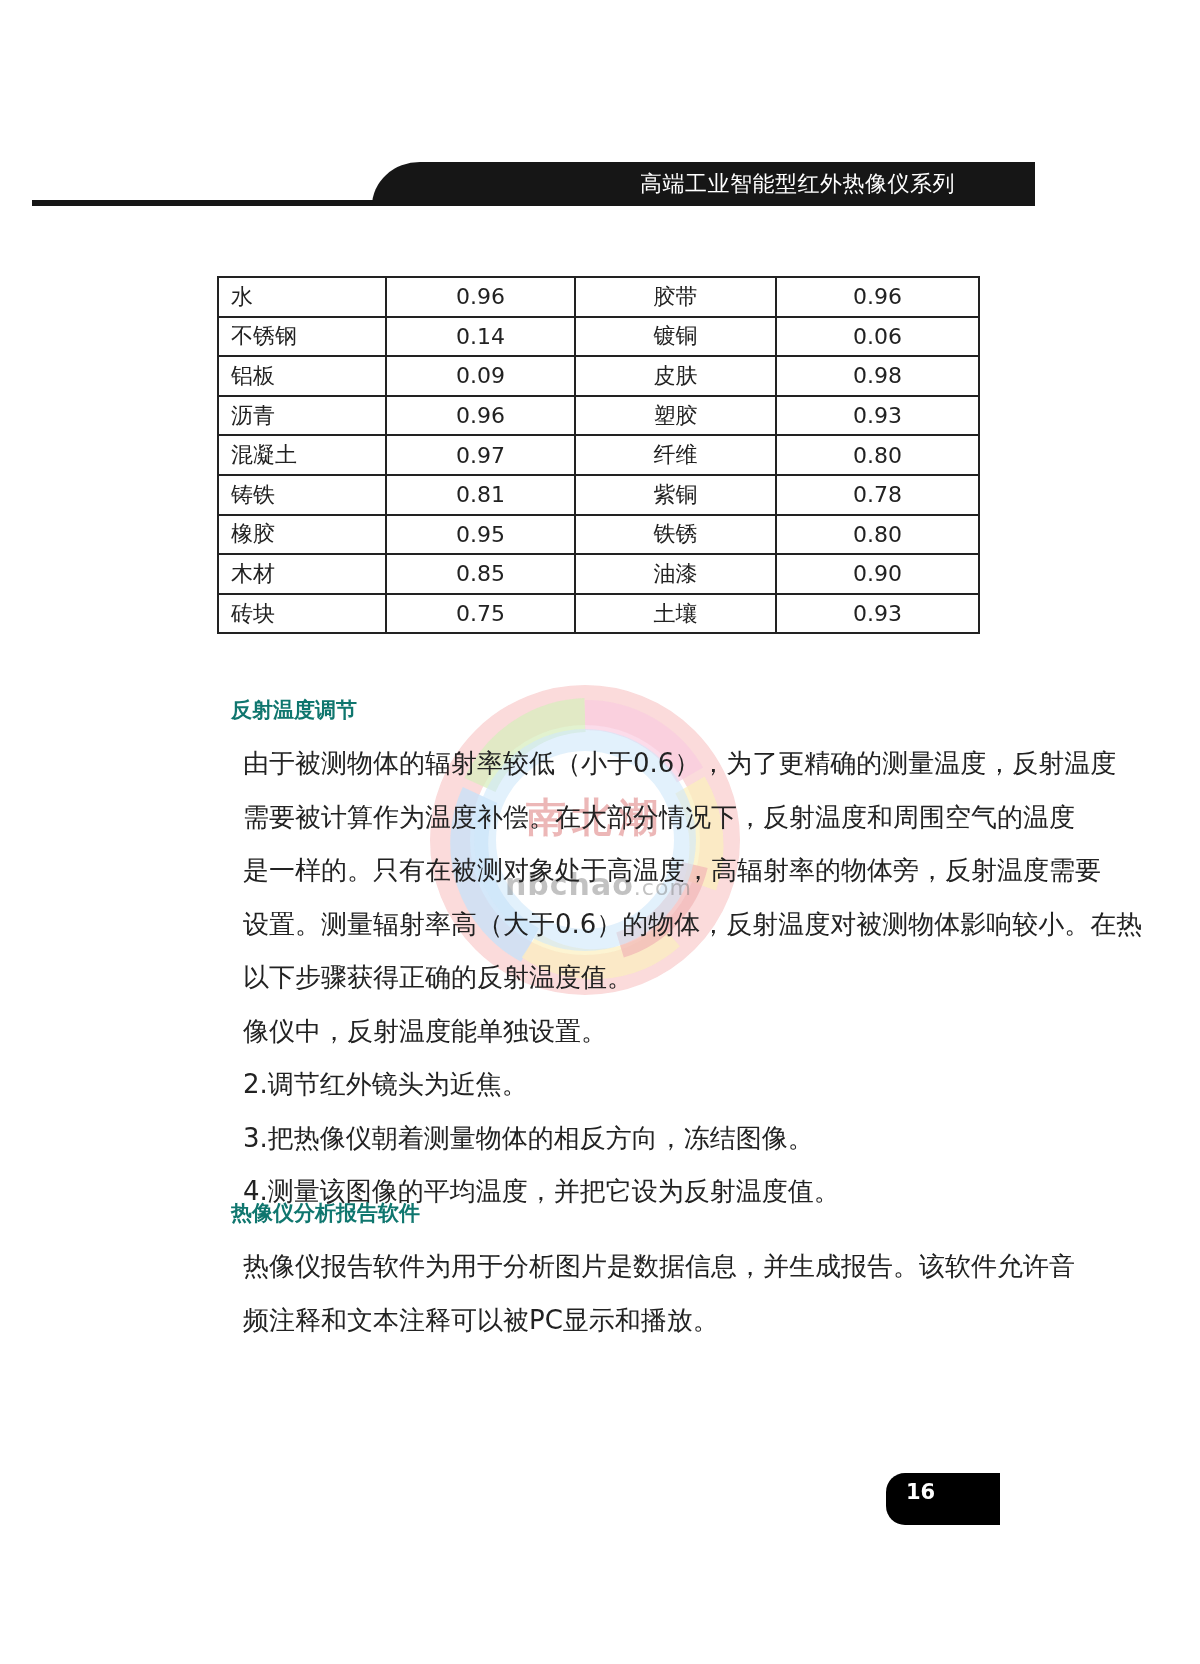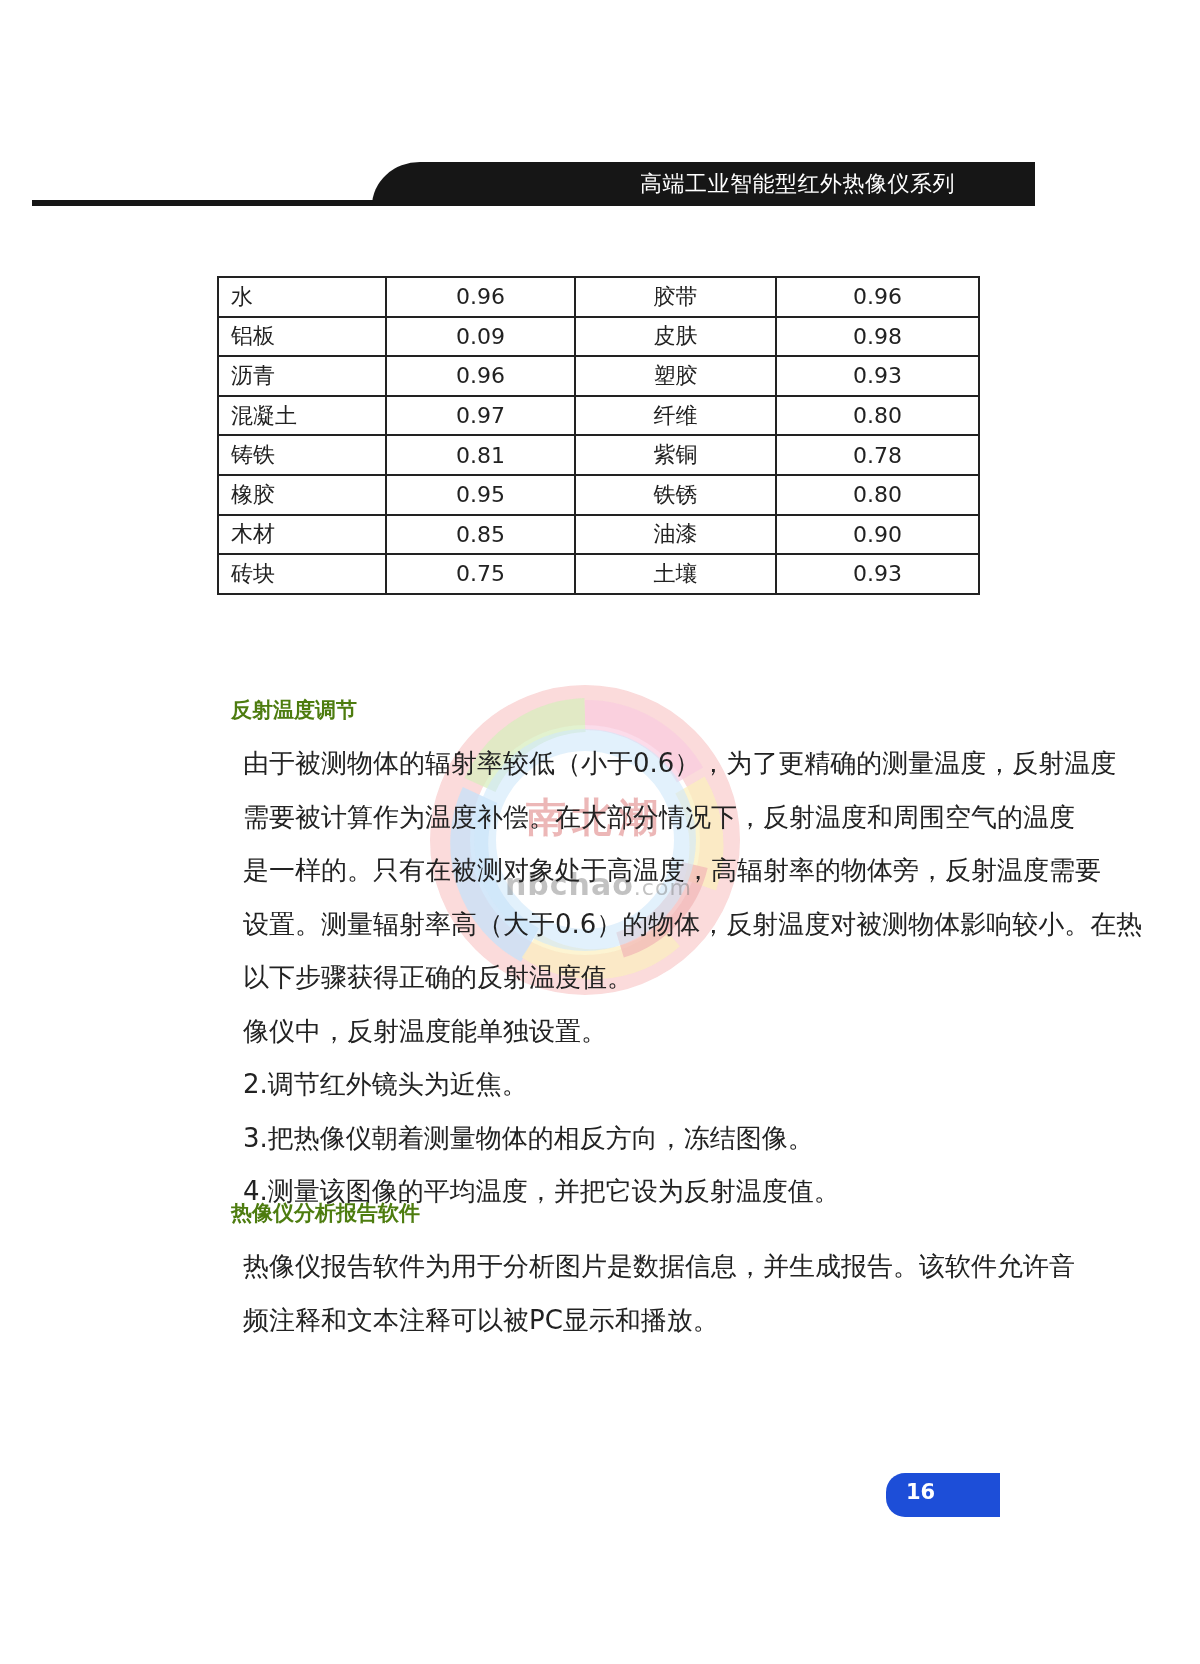--- a/index.html
+++ b/index.html
@@ -110,42 +110,42 @@
 
     
     .section {
       position: absolute;
       left: 231px;
       width: 770px;
     }
     .section-title {
       font-size: 21px;
       font-weight: bold;
-      color: #4d7c0f;
+      color: #0f766e;
       height: 41px;
       line-height: 41px;
       margin: 0;
     }
     .para-line {
       font-size: 26px;
       height: 41.5px;
       line-height: 41.5px;
       margin: 12px;
       white-space: nowrap;
       color: #222;
     }
 
     
     .page-pill {
       position: absolute;
       left: 886px;
       top: 1473px;
       width: 114px;
-      height: 44px;
-      background: #1d4ed8;
+      height: 52px;
+      background: #000000;
       border-top-left-radius: 19px;
       border-bottom-left-radius: 19px;
     }
     .page-num {
       position: absolute;
       left: 20px;
       top: 0;
       line-height: 38px;
       color: #fff;
       font-weight: bold;
@@ -166,20 +166,26 @@
       <col class="col-b">
       <col class="col-c">
       <col class="col-d">
   </colgroup>
   <tbody>
     <tr>
       <td class="name-l">水</td>
       <td class="val">0.96</td>
       <td class="name-r">胶带</td>
       <td class="val">0.96</td>
+    </tr>
+    <tr>
+      <td class="name-l">不锈钢</td>
+      <td class="val">0.14</td>
+      <td class="name-r">镀铜</td>
+      <td class="val">0.06</td>
     </tr>
     <tr>
       <td class="name-l">铝板</td>
       <td class="val">0.09</td>
       <td class="name-r">皮肤</td>
       <td class="val">0.98</td>
     </tr>
     <tr>
       <td class="name-l">沥青</td>
       <td class="val">0.96</td>

